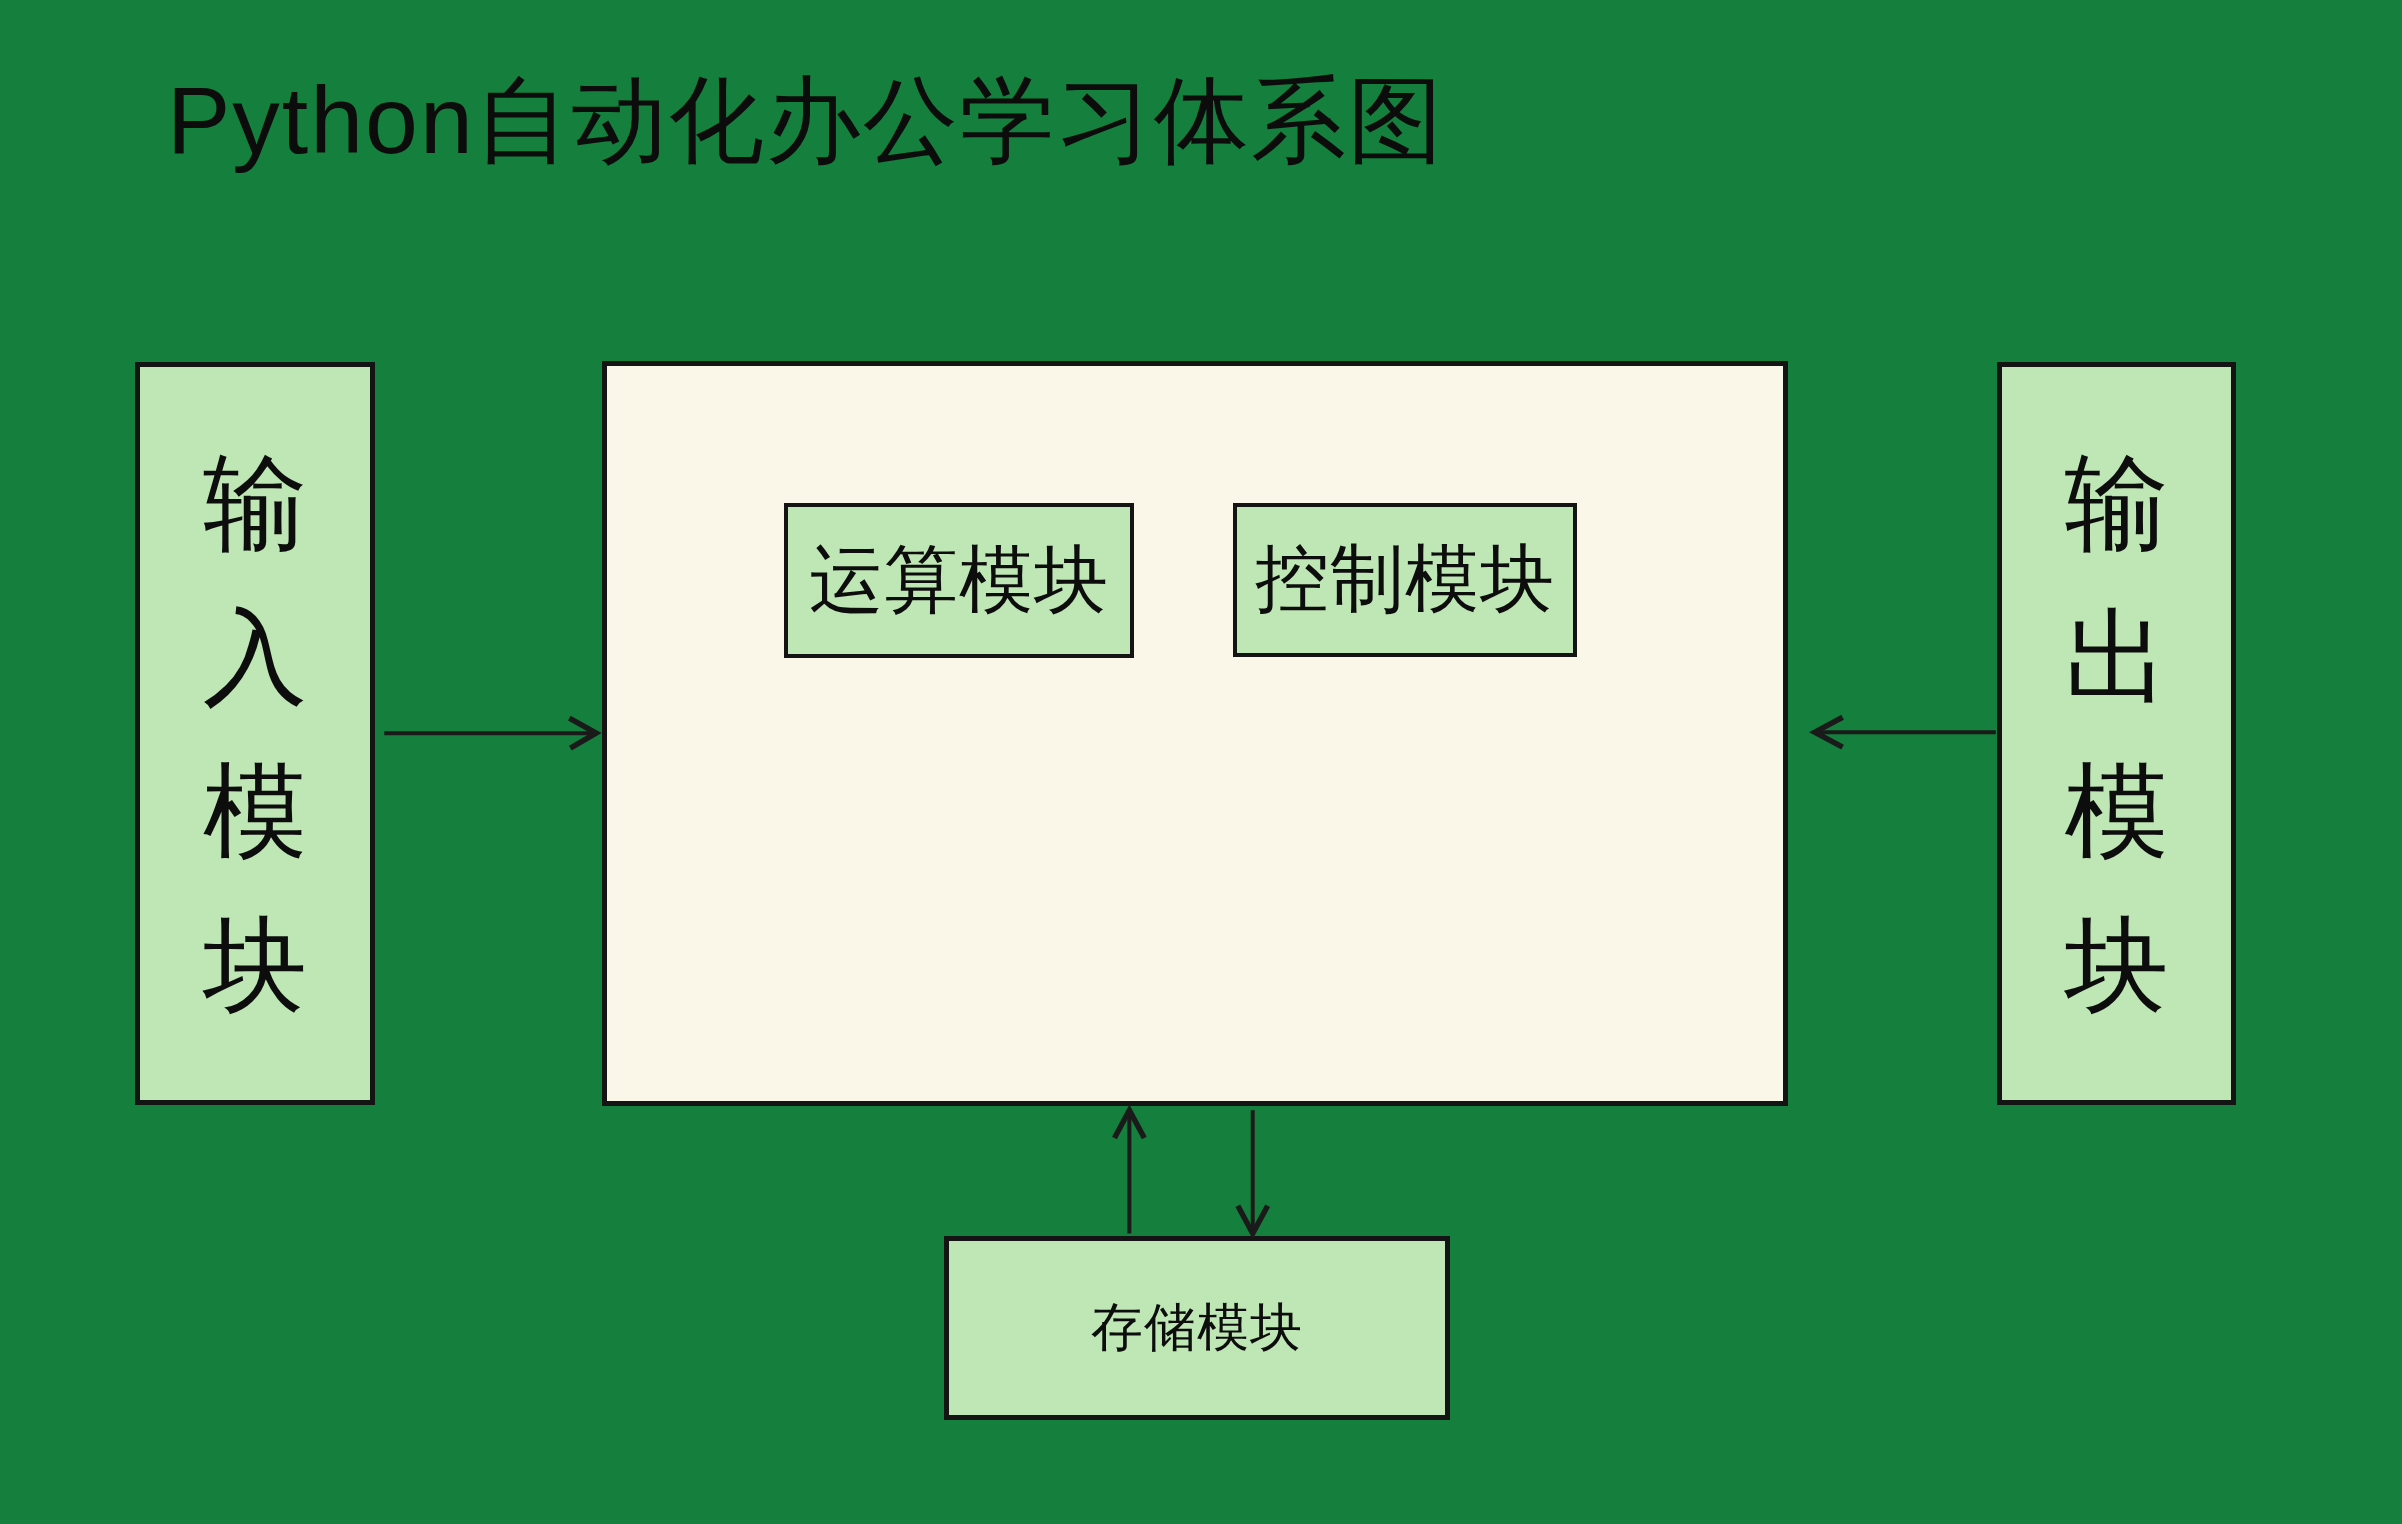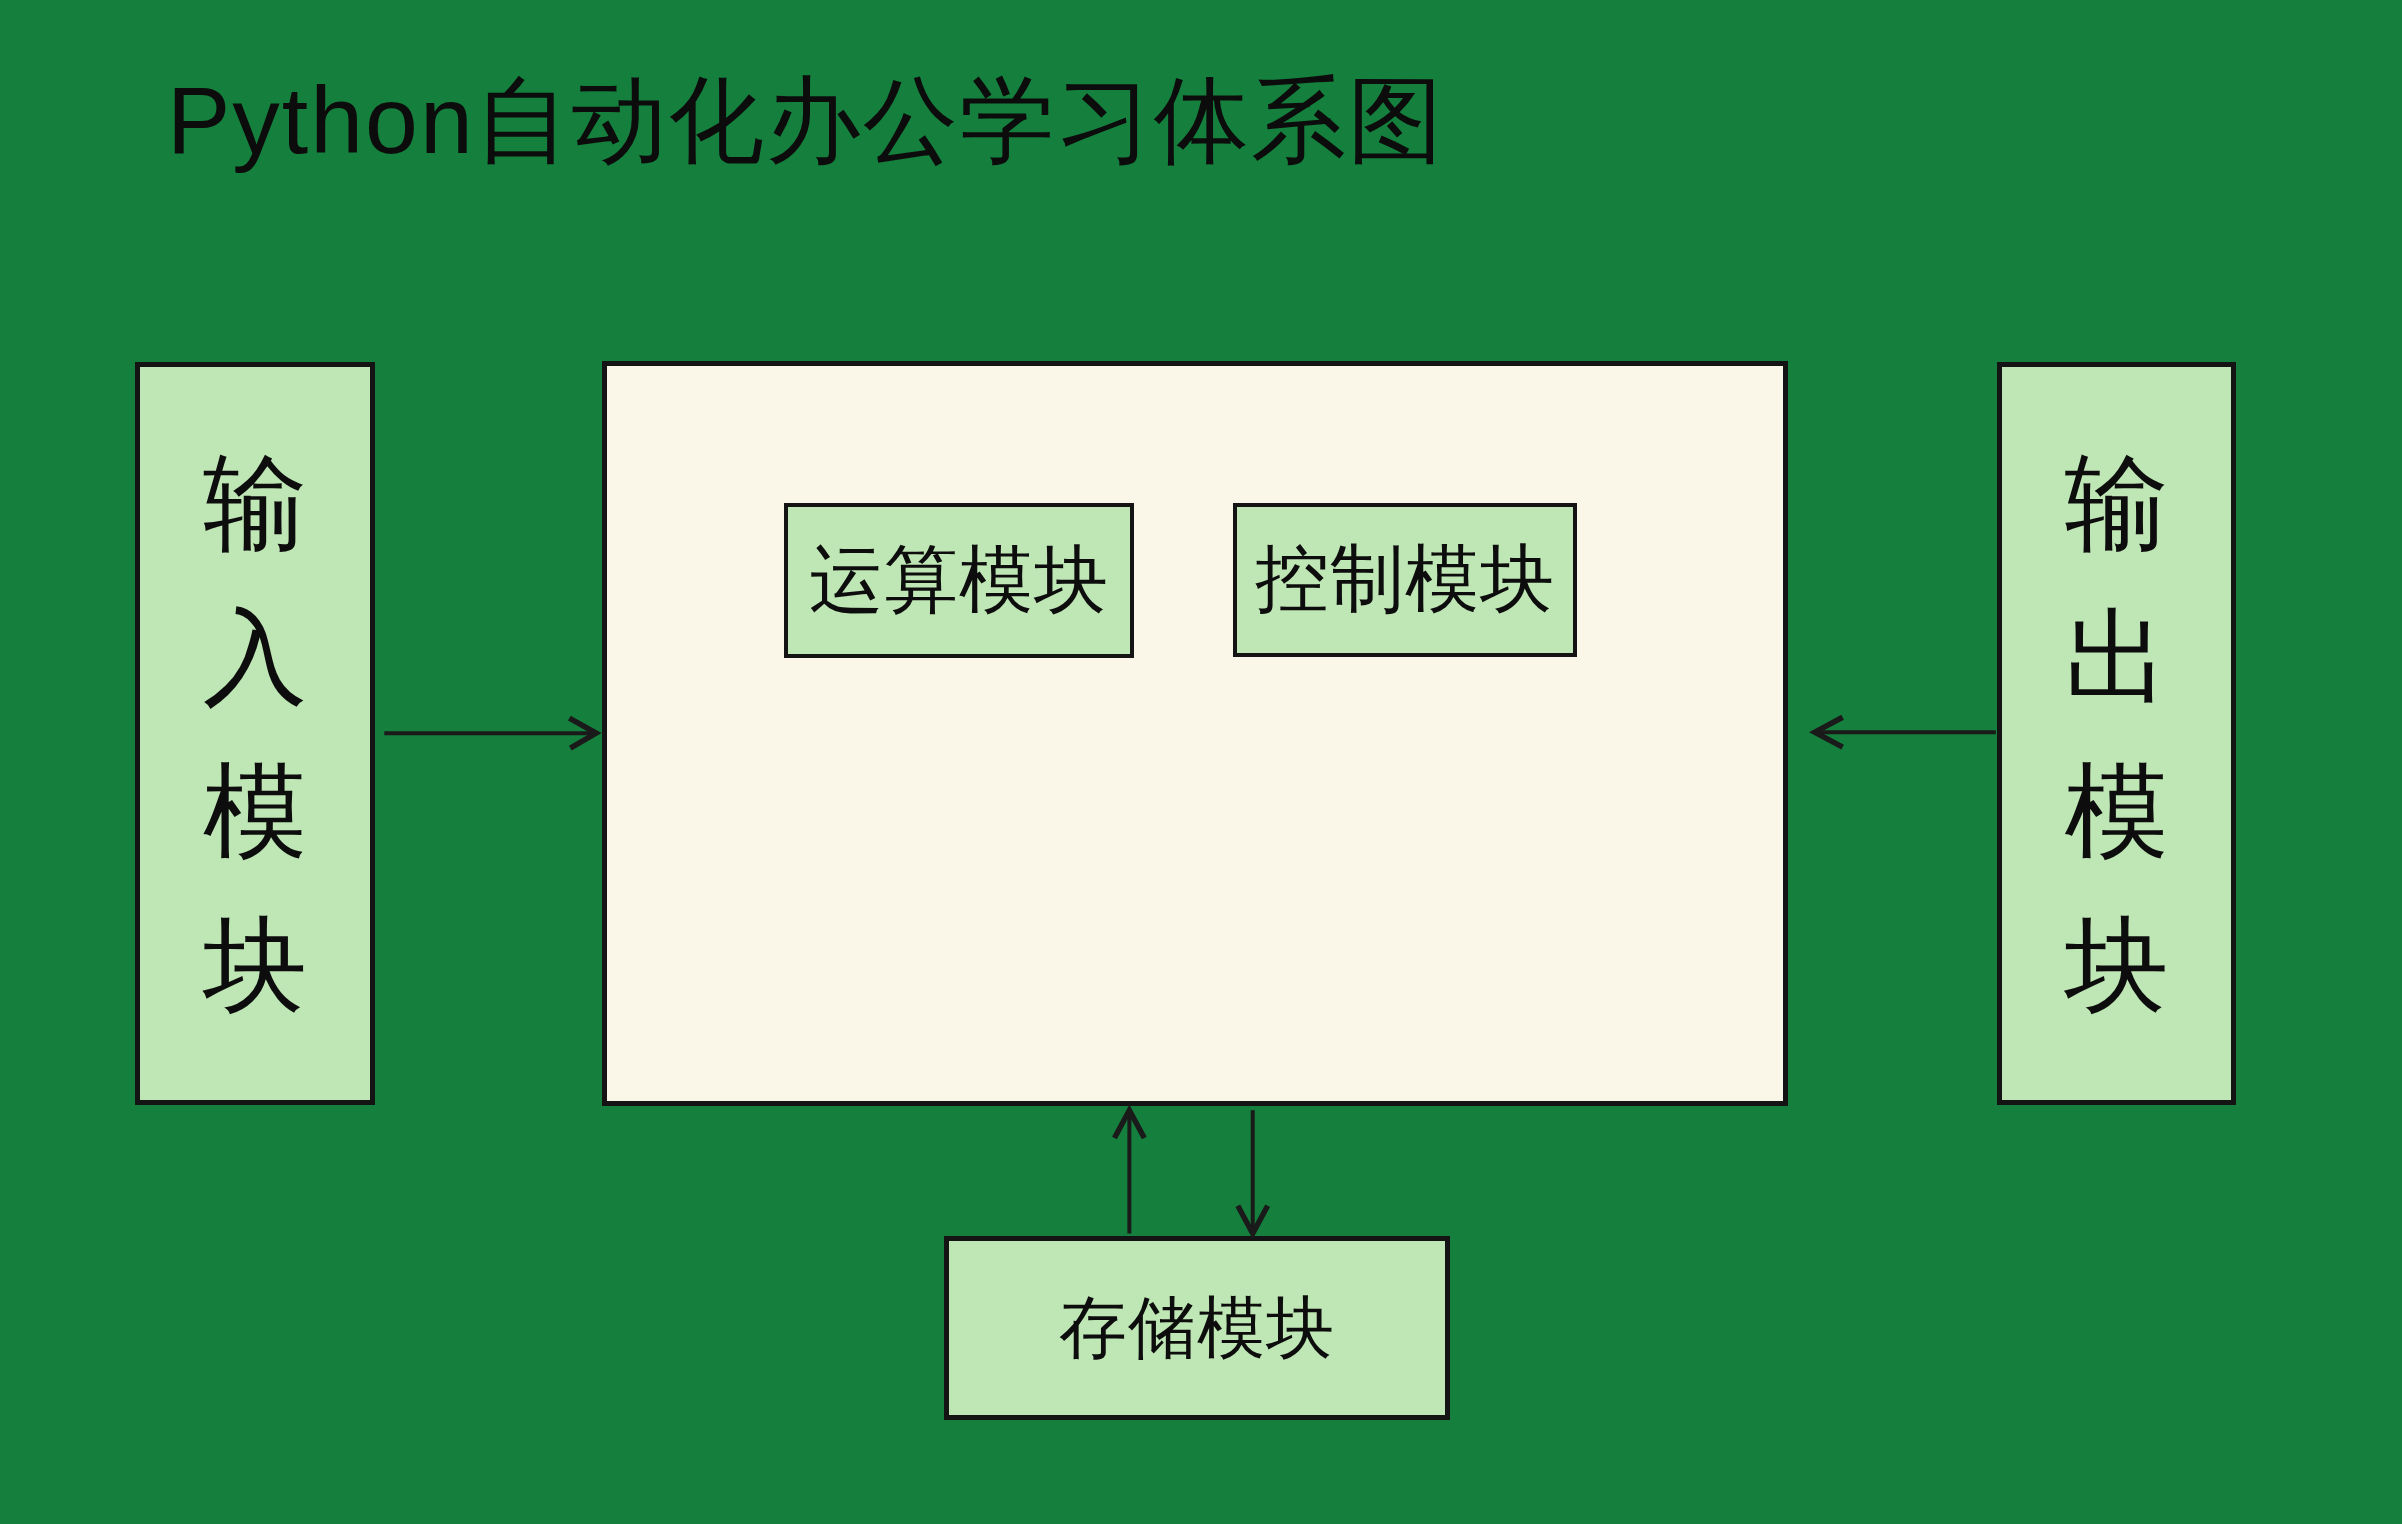--- a/index.html
+++ b/index.html
@@ -51,21 +51,21 @@
     text-align: center;
     word-break: break-all;
     color: #0d0d0d;
   }
   .hlabel {
     font-size: 74px;
     color: #0d0d0d;
     letter-spacing: 1px;
     white-space: nowrap;
   }
-  .storage-label { font-size: 68px; }
+  .storage-label { font-size: 52px; }
 
   .arrows {
     position: absolute;
     left: 0; top: 0;
     width: 2403px;
     height: 1524px;
     pointer-events: none;
   }
   .arrows line     { stroke: #1a1a1a; stroke-width: 4; }
   .arrows polyline { stroke: #1a1a1a; stroke-width: 5.5; fill: none; stroke-linejoin: miter; }

